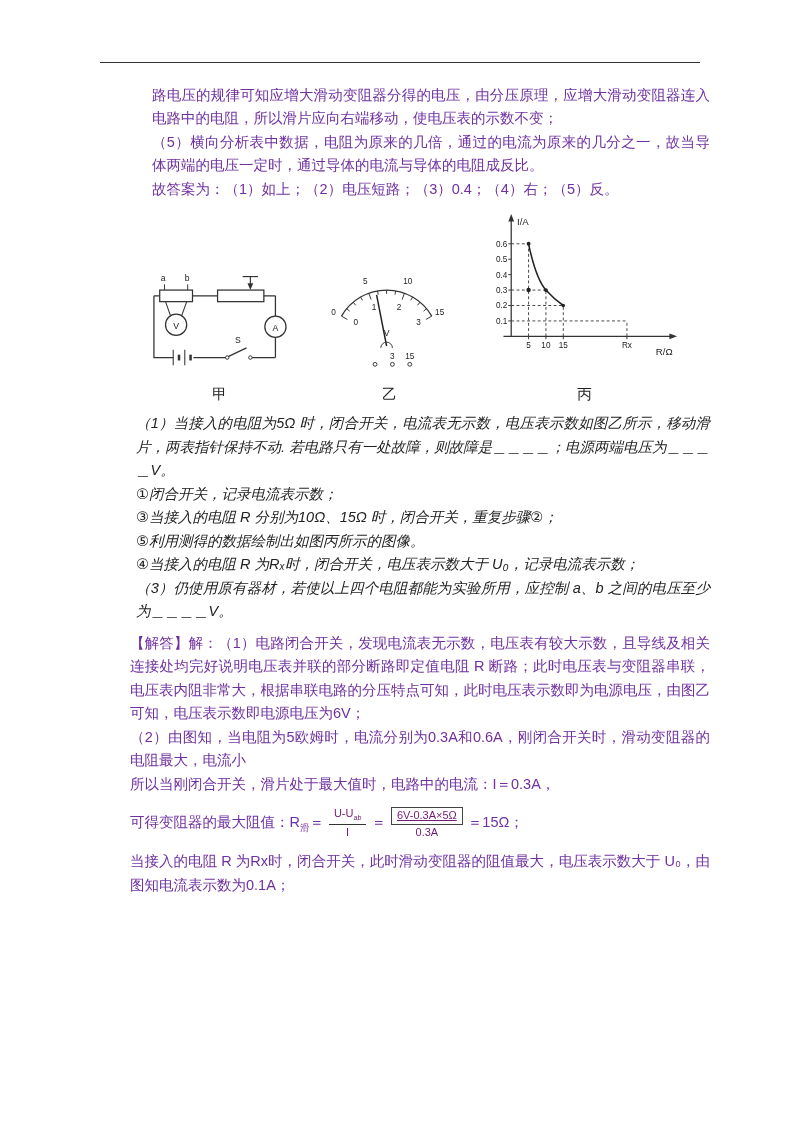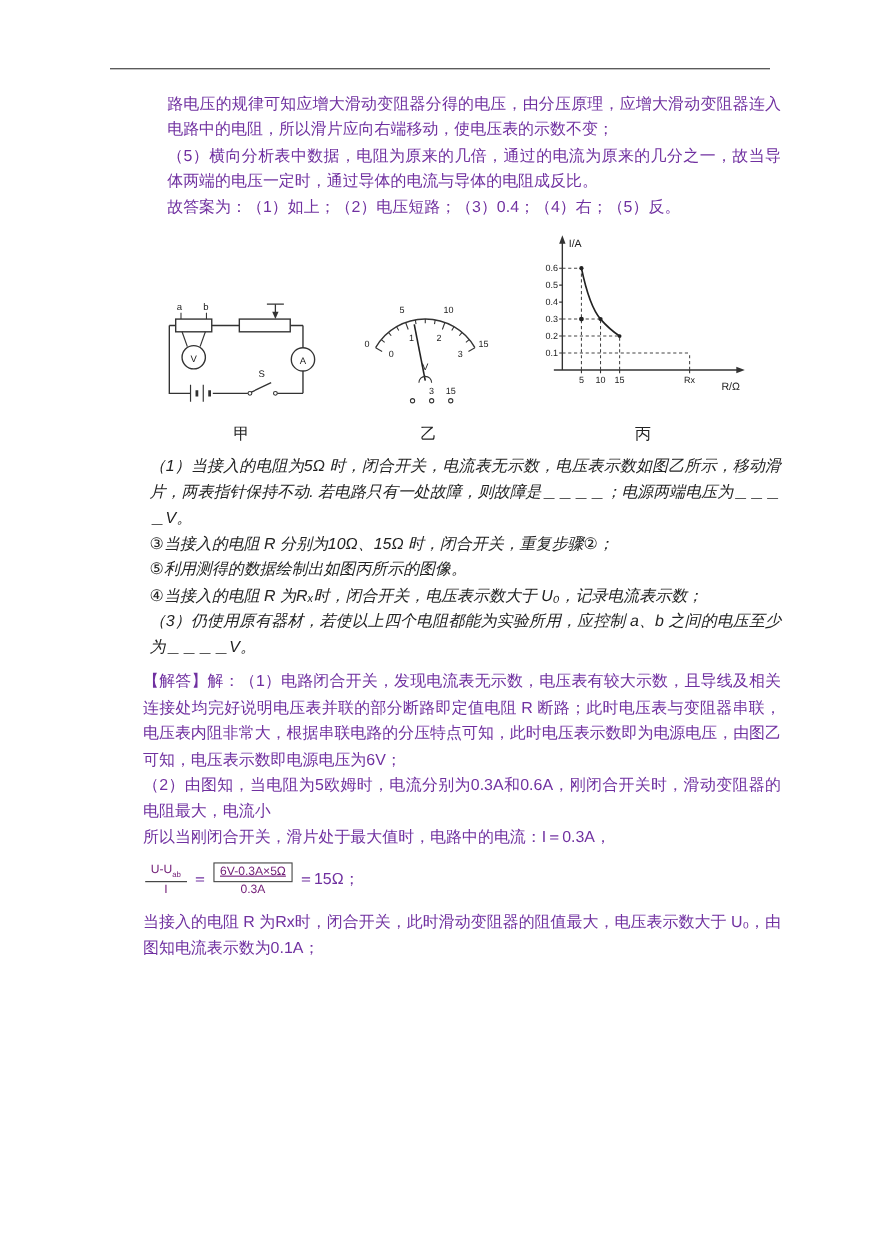--- a/index.html
+++ b/index.html
@@ -194,31 +194,33 @@
             <circle cx="48" cy="82" r="2.3"></circle>
             <circle cx="66" cy="82" r="2"></circle>
             <circle cx="84" cy="98" r="1.8"></circle>
           </g>
         </svg>
         <div class="fig-caption">丙</div>
       </div>
     </div>
 
     <p class="part">（1）当接入的电阻为5Ω 时，闭合开关，电流表无示数，电压表示数如图乙所示，移动滑片，两表指针保持不动. 若电路只有一处故障，则故障是＿＿＿＿；电源两端电压为＿＿＿＿V。</p>
+    <p class="part">①闭合开关，记录电流表示数；</p>
     <p class="part">③当接入的电阻 R 分别为10Ω、15Ω 时，闭合开关，重复步骤②；</p>
     <p class="part">⑤利用测得的数据绘制出如图丙所示的图像。</p>
     <p class="part">④当接入的电阻 R 为Rₓ时，闭合开关，电压表示数大于 U₀，记录电流表示数；</p>
     <p class="part">（3）仍使用原有器材，若使以上四个电阻都能为实验所用，应控制 a、b 之间的电压至少为＿＿＿＿V。</p>
 
     <div class="answer-block purple">
       <p>【解答】解：（1）电路闭合开关，发现电流表无示数，电压表有较大示数，且导线及相关连接处均完好说明电压表并联的部分断路即定值电阻 R 断路；此时电压表与变阻器串联，电压表内阻非常大，根据串联电路的分压特点可知，此时电压表示数即为电源电压，由图乙可知，电压表示数即电源电压为6V；</p>
       <p>（2）由图知，当电阻为5欧姆时，电流分别为0.3A和0.6A，刚闭合开关时，滑动变阻器的电阻最大，电流小</p>
       <p>所以当刚闭合开关，滑片处于最大值时，电路中的电流：I＝0.3A，</p>
 
       <div class="formula-line">
+        <span><span>可得变阻器的最大阻值：R</span><sub>滑</sub><span>＝</span></span>
         <span class="frac">
           <span class="num"><span>U-U</span><sub>ab</sub></span>
           <span class="den">I</span>
         </span>
         <span>＝</span>
         <span class="frac">
           <span class="num boxed">6V-0.3A×5Ω</span>
           <span class="den">0.3A</span>
         </span>
         <span>＝15Ω；</span>

